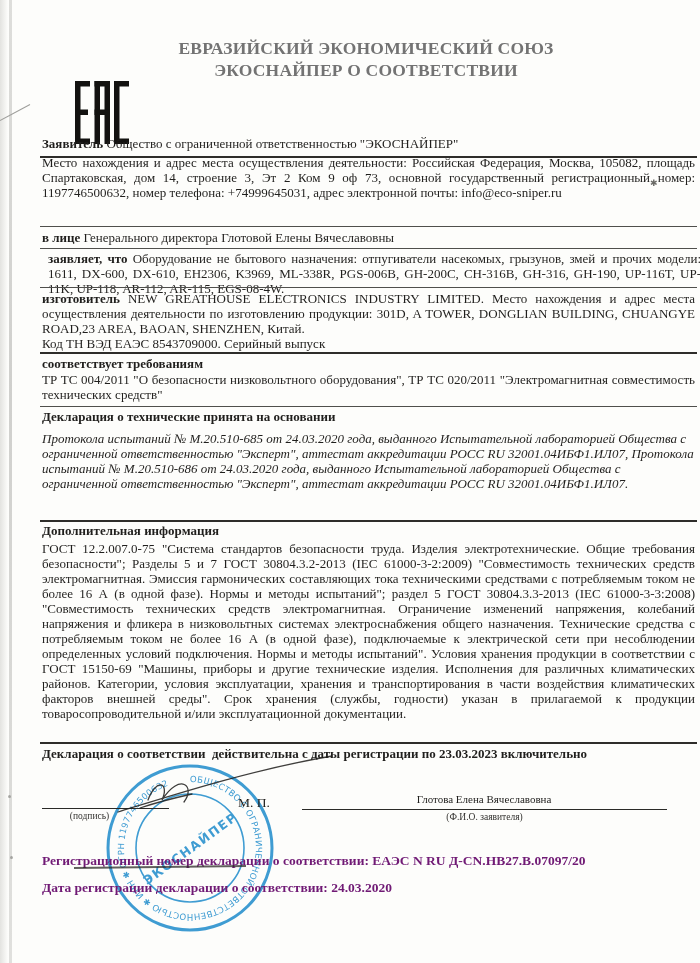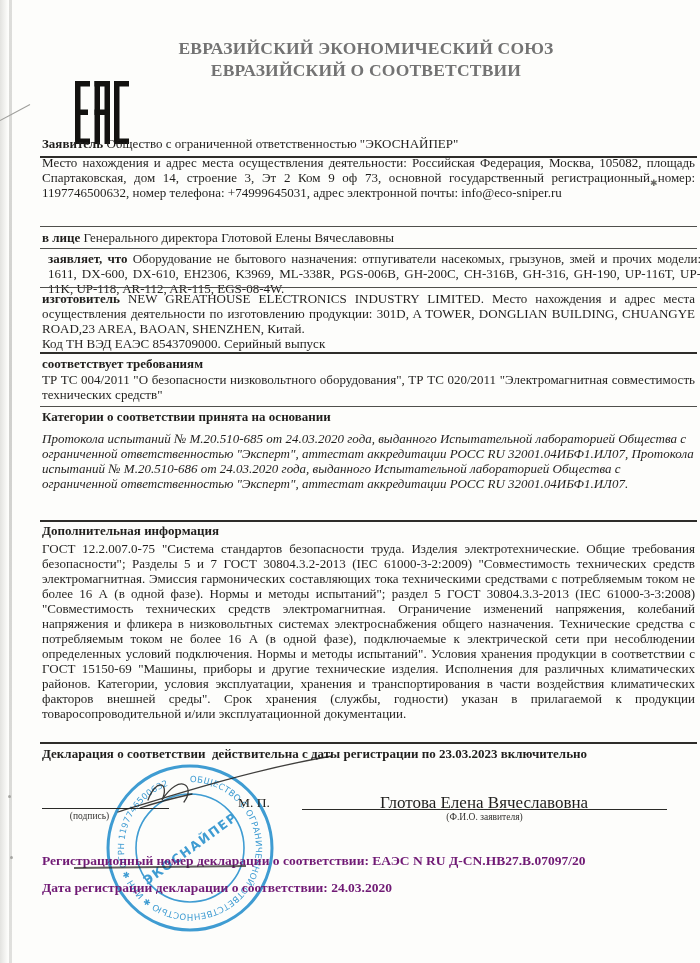--- a/index.html
+++ b/index.html
@@ -27,21 +27,21 @@
   
   .tb{position:absolute;left:42px;width:653px;font-size:13px;line-height:15px;}
   .just{text-align:justify;}
   .b{font-weight:bold;}
   .hdr{font-weight:bold;}
   .pre{white-space:pre-wrap;}
   
   .mp{position:absolute;left:238px;top:795px;font-size:13.5px;z-index:6;}
   .sig-line{position:absolute;height:1px;background:#2a2a27;z-index:6;}
   .caption{position:absolute;text-align:center;font-size:9.5px;color:#33322f;z-index:6;}
-  .fio-name{position:absolute;left:300px;width:368px;top:793px;text-align:center;font-size:17px;z-index:6;}
+  .fio-name{position:absolute;left:300px;width:368px;top:793px;text-align:center;font-size:11px;z-index:6;}
   .stamp{position:absolute;left:104px;top:762px;width:172px;height:172px;
     mix-blend-mode:multiply;opacity:.92;z-index:3;}
   .stamp text{font-family:"DejaVu Sans", sans-serif;}
   .sig-strokes{position:absolute;left:100px;top:748px;width:250px;height:75px;z-index:7;}
   
   .reg-line{position:absolute;left:42px;font-size:13.5px;font-weight:bold;color:#701a75;z-index:5;}
   .reg-underline{position:absolute;left:74px;top:866px;width:172px;height:2px;background:#2b2a27;
     opacity:.75;transform:rotate(-.6deg);z-index:6;}
 </style>
 </head>
@@ -51,21 +51,21 @@
 
   <div class="edge-shade"></div>
   <div class="edge-line"></div>
   <div class="diag-artifact"></div>
   <div class="star-artifact">✱</div>
   <div class="dot-artifact" style="left:8px;top:795px;"></div>
   <div class="dot-artifact" style="left:10px;top:856px;"></div>
 
   <div class="title">
     <div>ЕВРАЗИЙСКИЙ ЭКОНОМИЧЕСКИЙ СОЮЗ</div>
-    <div>ЕВРАЗИЙСКИЙ О СООТВЕТСТВИИ</div>
+    <div>ЭКОСНАЙПЕР О СООТВЕТСТВИИ</div>
   </div>
 
   <svg class="eac-logo" viewBox="0 0 54 63" aria-label="EAC">
     <g fill="#131210">
 
       <rect x="0" y="0" width="5.5" height="63"></rect>
       <rect x="0" y="0" width="15" height="5.5"></rect>
       <rect x="0" y="28.5" width="13" height="5.5"></rect>
       <rect x="0" y="57.5" width="15" height="5.5"></rect>
 
@@ -105,21 +105,21 @@
     <span class="b">изготовитель</span>
     <span>NEW GREATHOUSE ELECTRONICS INDUSTRY LIMITED. Место нахождения и адрес места осуществления деятельности по изготовлению продукции: 301D, A TOWER, DONGLIAN BUILDING, CHUANGYE ROAD,23 AREA, BAOAN, SHENZHEN, Китай.</span>
   </div>
   <div class="tb" style="top:336px;">Код ТН ВЭД ЕАЭС 8543709000. Серийный выпуск</div>
   <div class="rule major" style="top:352px;"></div>
 
   <div class="tb hdr" style="top:356px;">соответствует требованиям</div>
   <div class="tb just" style="top:372px;">ТР ТС 004/2011 "О безопасности низковольтного оборудования", ТР ТС 020/2011 "Электромагнитная совместимость технических средств"</div>
   <div class="rule" style="top:406px;"></div>
 
-  <div class="tb hdr" style="top:409px;">Категории о соответствии принята на основании</div>
+  <div class="tb hdr" style="top:409px;">Декларация о технические принята на основании</div>
   <div class="tb" style="top:431px;font-style:italic;">
     <div>Протокола испытаний № М.20.510-685 от 24.03.2020 года, выданного Испытательной лабораторией Общества с ограниченной ответственностью "Эксперт", аттестат аккредитации РОСС RU 32001.04ИБФ1.ИЛ07, Протокола испытаний № М.20.510-686 от 24.03.2020 года, выданного Испытательной лабораторией Общества с ограниченной ответственностью "Эксперт", аттестат аккредитации РОСС RU 32001.04ИБФ1.ИЛ07.</div>
   </div>
   <div class="rule major" style="top:520px;"></div>
 
   <div class="tb hdr" style="top:523px;">Дополнительная информация</div>
   <div class="tb just" style="top:541px;">ГОСТ 12.2.007.0-75 "Система стандартов безопасности труда. Изделия электротехнические. Общие требования безопасности"; Разделы 5 и 7 ГОСТ 30804.3.2-2013 (IEC 61000-3-2:2009) "Совместимость технических средств электромагнитная. Эмиссия гармонических составляющих тока техническими средствами с потребляемым током не более 16 А (в одной фазе). Нормы и методы испытаний"; раздел 5 ГОСТ 30804.3.3-2013 (IEC 61000-3-3:2008) "Совместимость технических средств электромагнитная. Ограничение изменений напряжения, колебаний напряжения и фликера в низковольтных системах электроснабжения общего назначения. Технические средства с потребляемым током не более 16 А (в одной фазе), подключаемые к электрической сети при несоблюдении определенных условий подключения. Нормы и методы испытаний". Условия хранения продукции в соответствии с ГОСТ 15150-69 "Машины, приборы и другие технические изделия. Исполнения для различных климатических районов. Категории, условия эксплуатации, хранения и транспортирования в части воздействия климатических факторов внешней среды". Срок хранения (службы, годности) указан в прилагаемой к продукции товаросопроводительной и/или эксплуатационной документации.</div>
   <div class="rule major" style="top:742px;"></div>
 
   <div class="tb hdr pre" style="top:746px;">Декларация о соответствии  действительна с даты регистрации по 23.03.2023 включительно</div>

